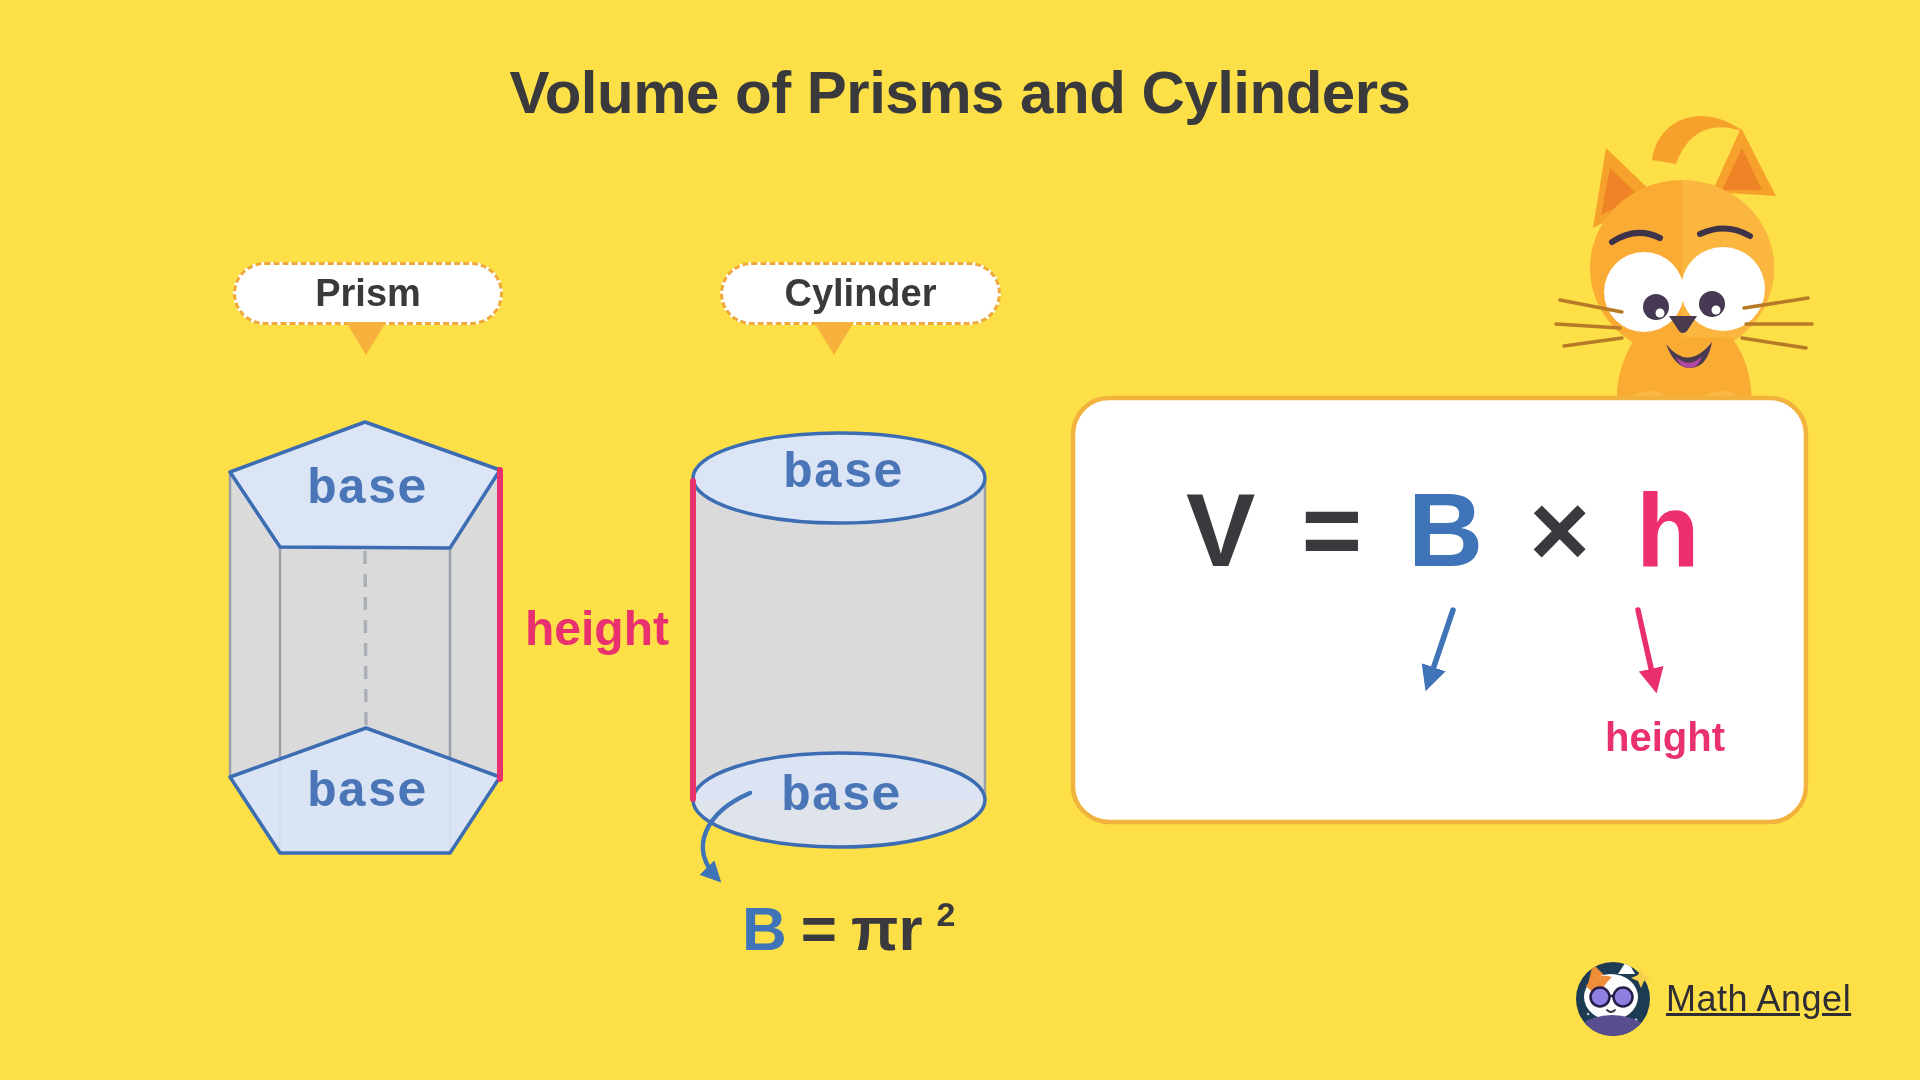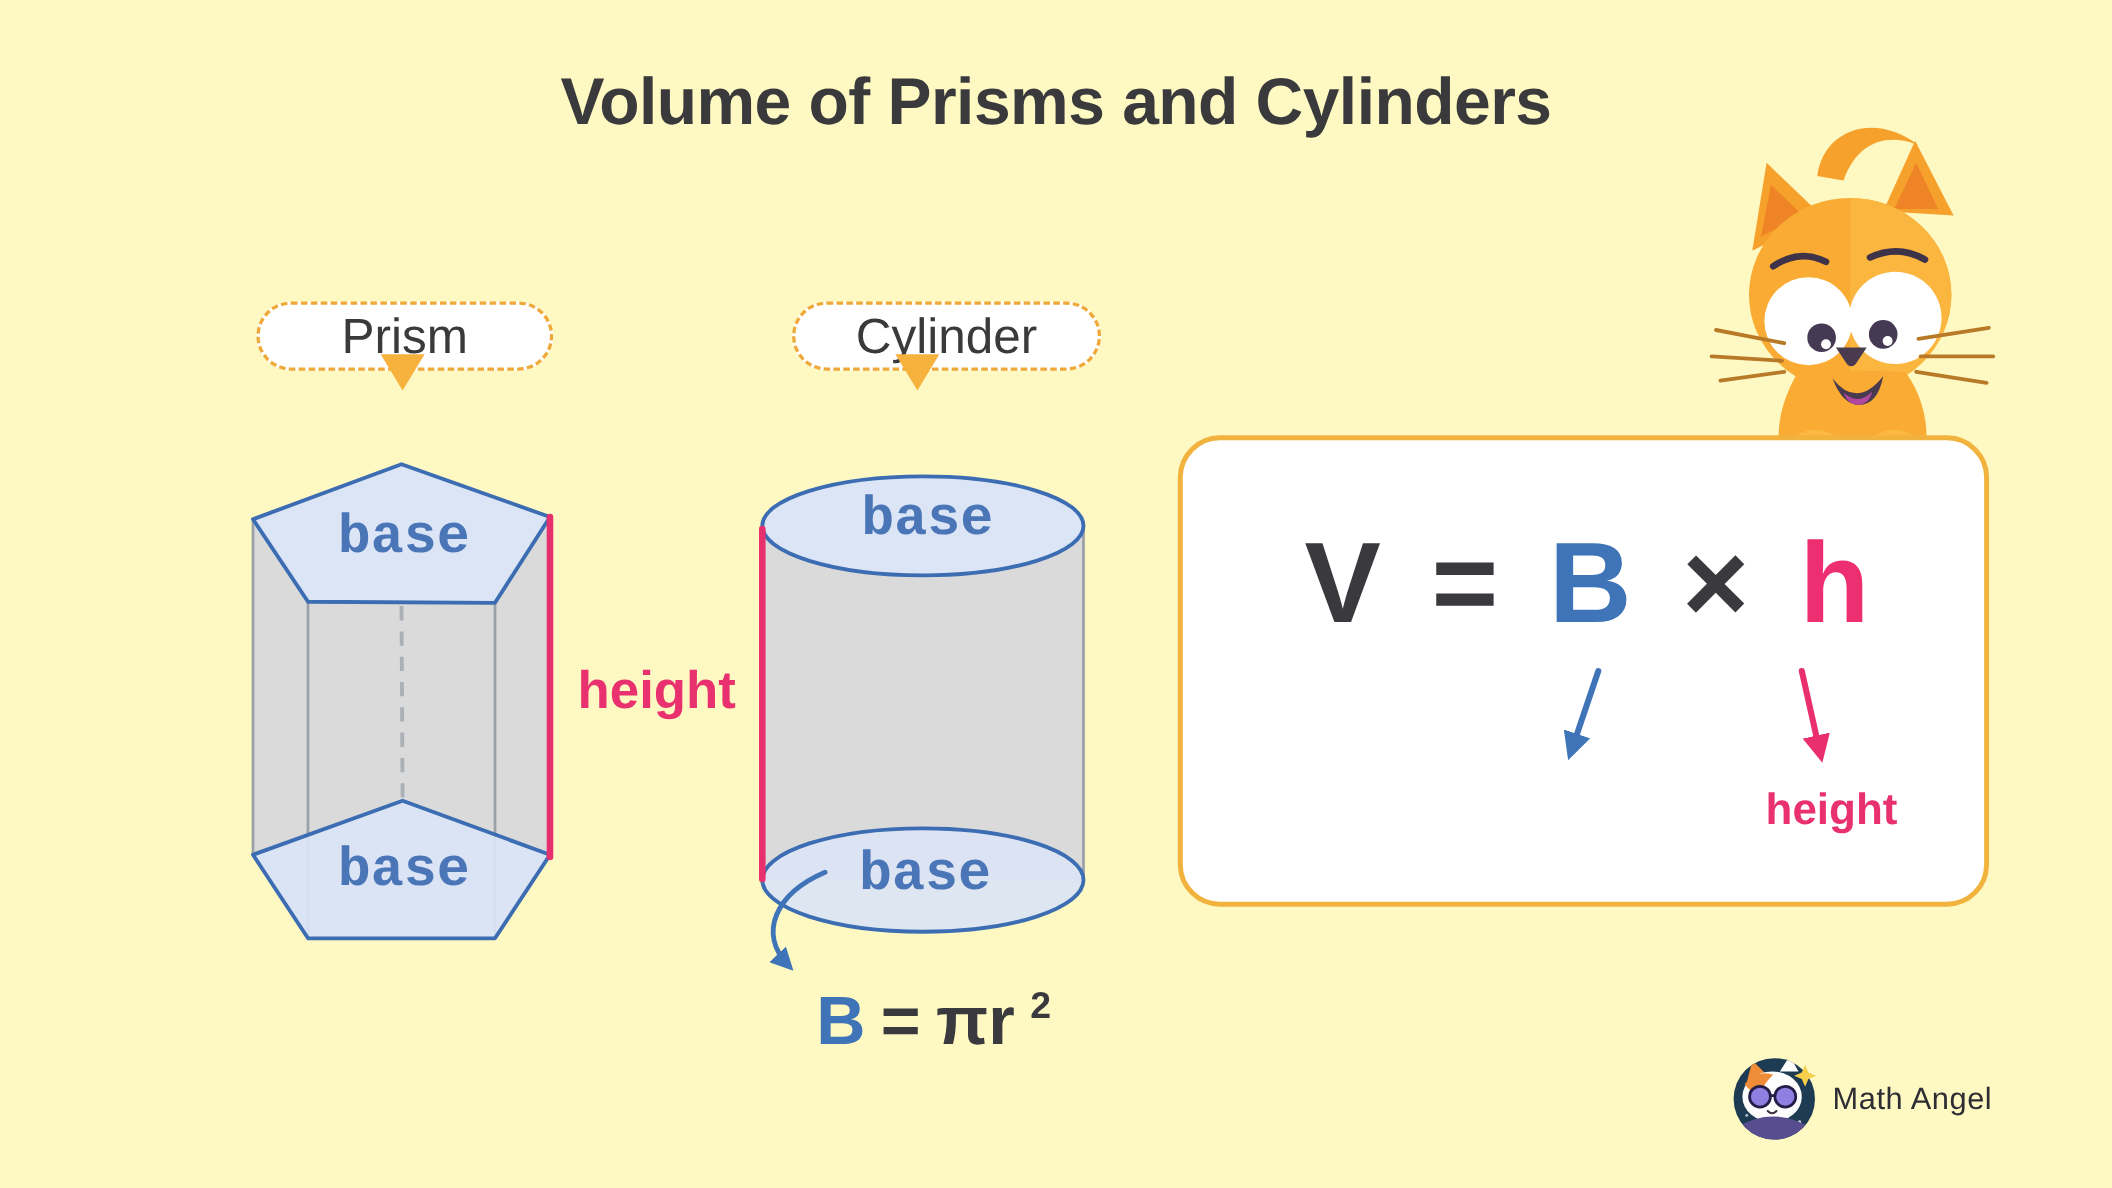--- a/index.html
+++ b/index.html
@@ -1,29 +1,29 @@
 <!DOCTYPE html>
 <html><head>
 <meta charset="utf-8">
 <style>
   html,body{margin:0;padding:0;background:#f0efef;}
   .canvas{
     position:relative;width:1920px;height:1080px;overflow:hidden;
-    background:#fef9c3;font-family:"Liberation Sans","DejaVu Sans",sans-serif;
+    background:#fde047;font-family:"Liberation Sans","DejaVu Sans",sans-serif;
   }
   .abs{position:absolute;}
   .ctr{transform:translate(-50%,-50%);white-space:nowrap;}
   .title{
     left:0;right:0;top:58px;text-align:center;
     font-size:60px;font-weight:800;color:#3a3a3c;letter-spacing:-0.5px;
   }
   .pill{
     display:flex;align-items:center;justify-content:center;
     background:#ffffff;border:3px dashed #efa93b;border-radius:40px;
-    font-size:45px;font-weight:400;color:#3a3a3a;box-sizing:border-box;margin-top:12px;
+    font-size:38px;font-weight:700;color:#3a3a3a;box-sizing:border-box;
   }
   .pill-prism{left:233px;top:262px;width:270px;height:63px;}
   .pill-cylinder{left:720px;top:262px;width:281px;height:63px;text-align:center;}
   .tri{
     width:0;height:0;border-left:20px solid transparent;
     border-right:20px solid transparent;border-top:33px solid #f6b23d;
   }
   .tri-prism{left:346px;top:322px;}
   .tri-cylinder{left:814px;top:322px;}
   .shape-label{font-size:50px;font-weight:700;color:#4a76b8;font-family:Liberation Mono, monospace;}
@@ -42,21 +42,21 @@
     left:1186px;top:472px;height:116px;display:flex;gap:46px;align-items:center;
     font-size:104px;font-weight:700;color:#3a3a3e;
   }
   .vformula .blue{color:#3f74b8;}
   .vformula .pink{color:#ed2e70;}
   .annotation{font-size:40px;font-weight:700;}
   .annotation-base{left:1355px;top:737px;color:#3f74b8;}
   .annotation-height{left:1665px;top:737px;color:#e8316e;}
   .brand-text{
     left:1666px;top:999px;transform:translateY(-50%);
-    font-size:28px;font-weight:500;color:#2d2d33;letter-spacing:0.5px;white-space:nowrap;
+    font-size:36px;font-weight:500;color:#2d2d33;letter-spacing:0.5px;white-space:nowrap;text-decoration:underline;
   }
   svg.layer{position:absolute;left:0;top:0;}
 </style>
 </head>
 <body>
 
 <div class="canvas">
 
   <svg class="layer" width="1920" height="1080" viewBox="0 0 1920 1080">
     <defs>

